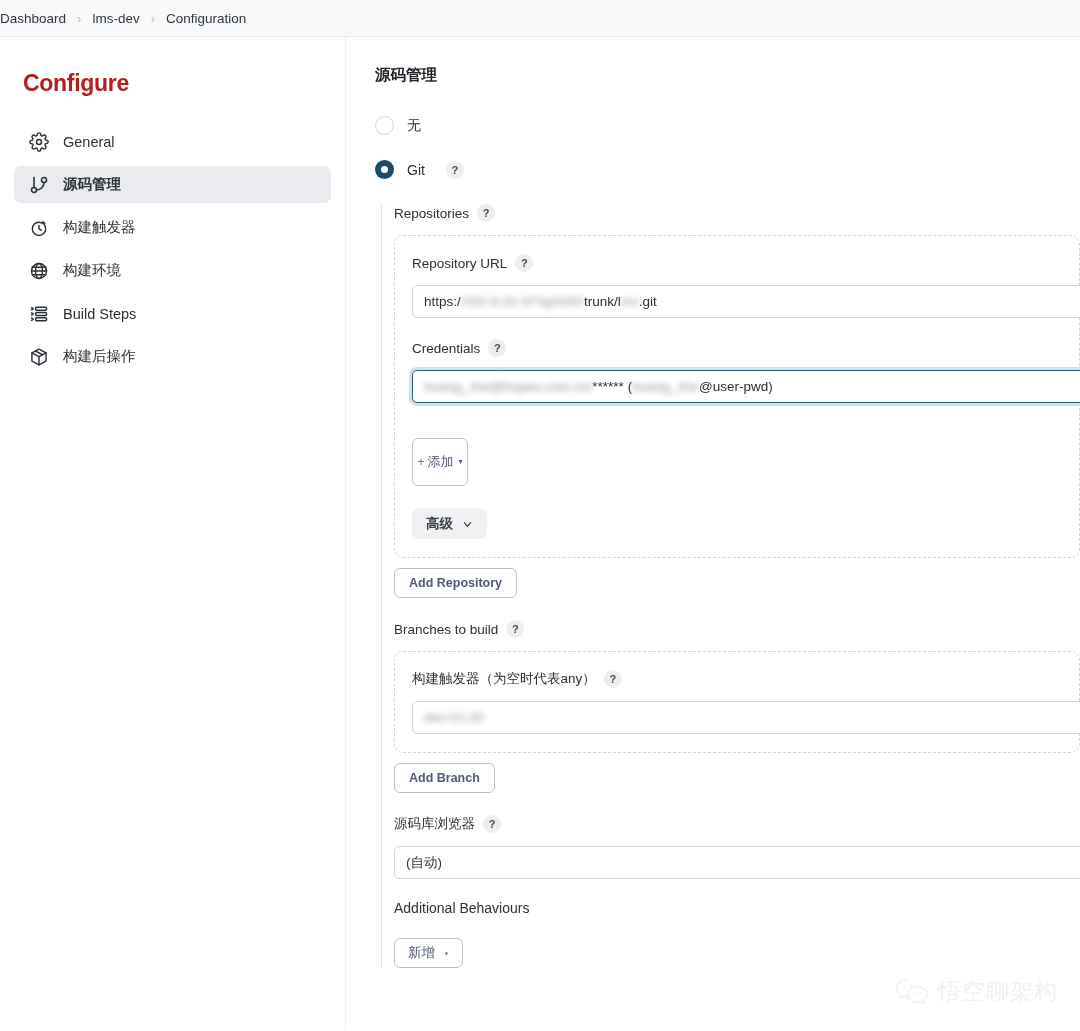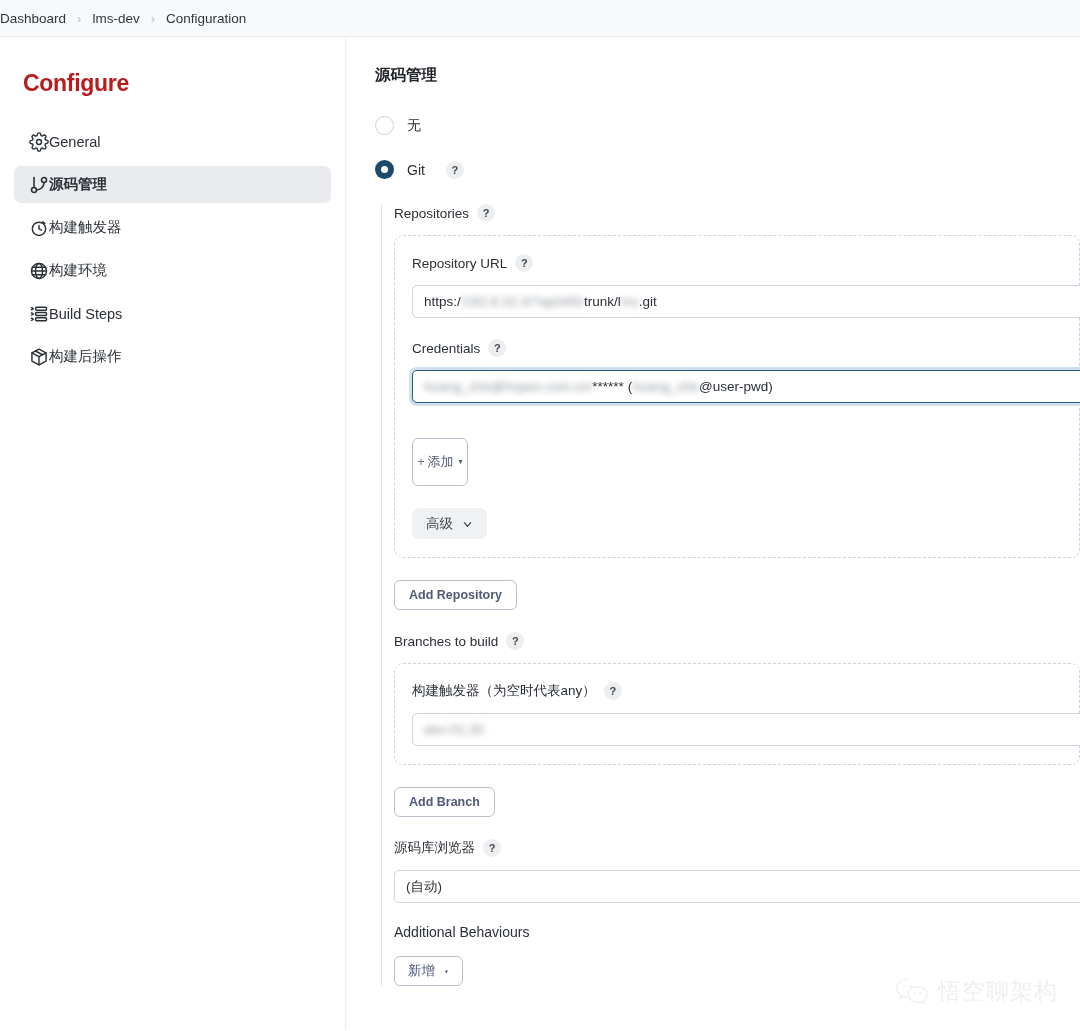--- a/index.html
+++ b/index.html
@@ -43,20 +43,21 @@
   .page-title {
     font-size: 23px;
     font-weight: bold;
     letter-spacing: -0.3px;
     color: #b91c1c;
     margin: 9px 0 26px 9px;
   }
   .nav-item {
     display: flex;
     align-items: center;
+    gap: 14px;
     height: 37px;
     padding: 0 14px;
     border-radius: 7px;
     margin-bottom: 6px;
     font-size: 14.5px;
     color: #2b3036;
     cursor: pointer;
   }
   .nav-item.active { background: #e9ebef; font-weight: bold; }
   .nav-ico { width: 21px; height: 21px; flex: 0 0 21px;
@@ -131,21 +132,21 @@
     color: #2b3036;
     display: flex;
     align-items: center;
     margin-bottom: 13px;
   }
 
   .dashed-box {
     border: 1.4px dashed #ced3d9;
     border-radius: 9px;
     padding: 18px 0 18px 17px;
-    margin-bottom: 22px;
+    margin-bottom: 10px;
   }
 
   .inp {
     height: 33px;
     border: 1.2px solid #ced4da;
     border-radius: 5px;
     background: #fff;
     display: flex;
     align-items: center;
     padding: 0 11px;
@@ -197,21 +198,21 @@
   }
   .btn-add-cn .plus { color: #6b7280; font-size: 12px; }
   .btn-add-cn .lbl { color: #515a75; }
   .caret-sm { font-size: 8px; color: #515a75; margin-left: 2px; }
 
   .btn-adv {
     background: #f0f1f3;
     border: none;
     border-radius: 7px;
     color: #3c4148;
-    font-weight: normal;
+    font-weight: bold;
     font-size: 13.5px;
     height: 31px;
     padding: 0 14px;
     gap: 9px;
   }
   .chev { width: 11px; height: 11px; display: block; }
 
   .btn-sm-cn {
     height: 30px;
     padding: 0 13px;
@@ -220,21 +221,21 @@
     gap: 7px;
     font-family: Liberation Mono, monospace;
   }
 
   .spacer-22 { height: 22px; }
   .spacer-14 { height: 14px; }
 
   .plain-label {
     font-size: 14px;
     color: #2b3036;
-    margin-bottom: 16px;
+    margin-bottom: 22px;
   }
 
   
   .watermark {
     position: absolute;
     right: 22px;
     bottom: 24px;
     display: flex;
     align-items: center;
     gap: 9px;

